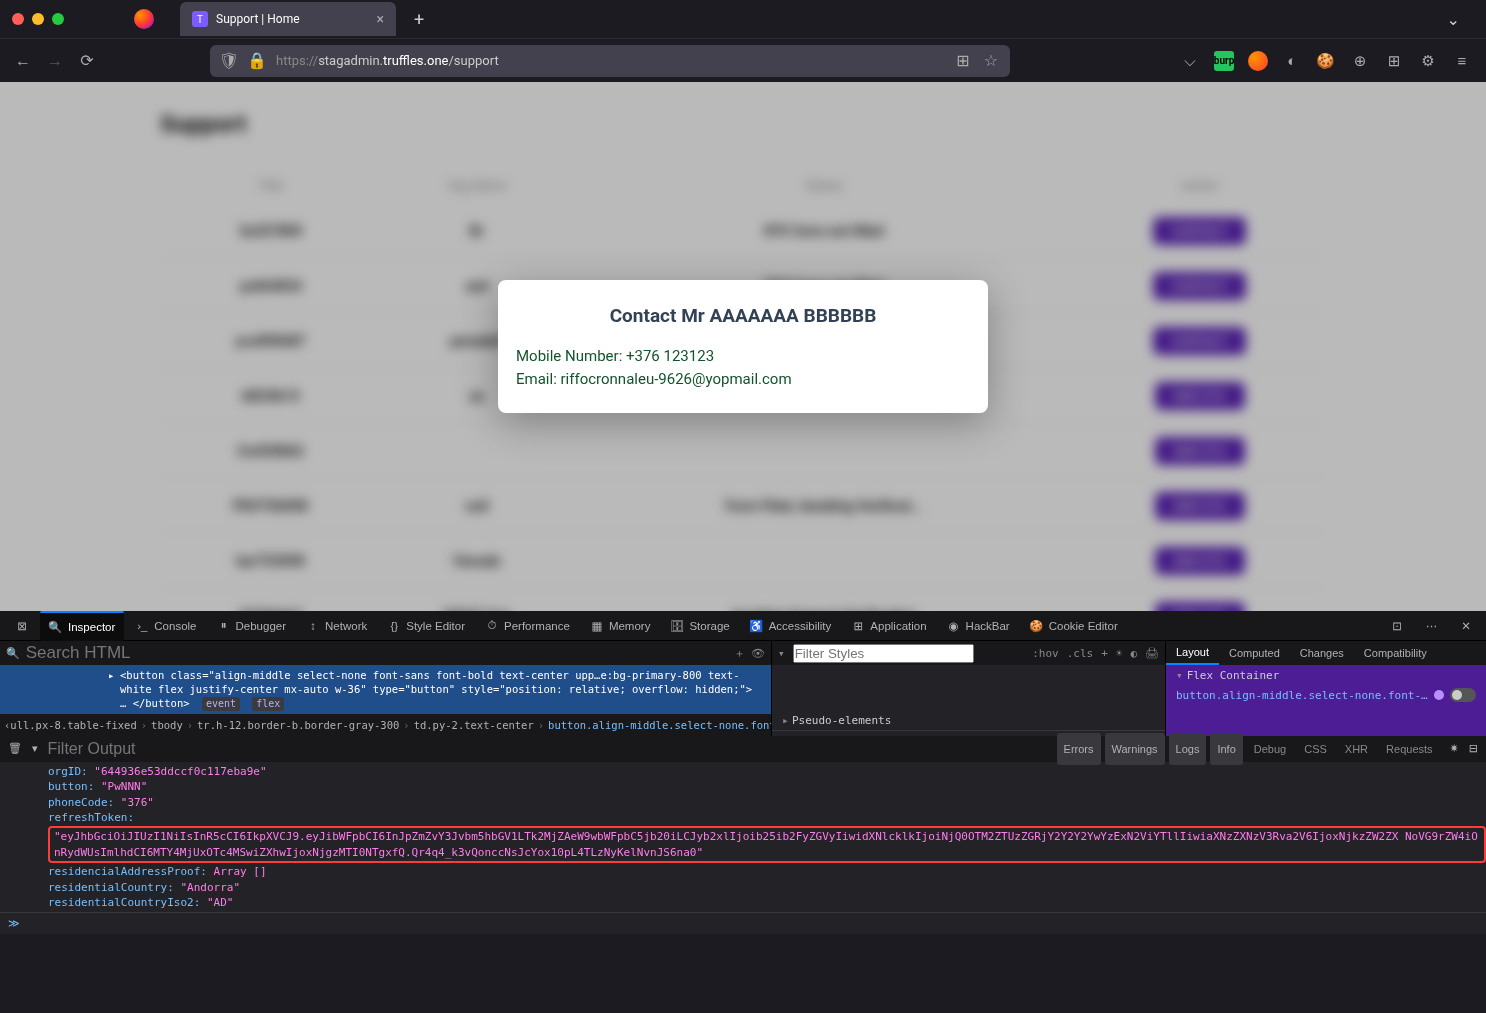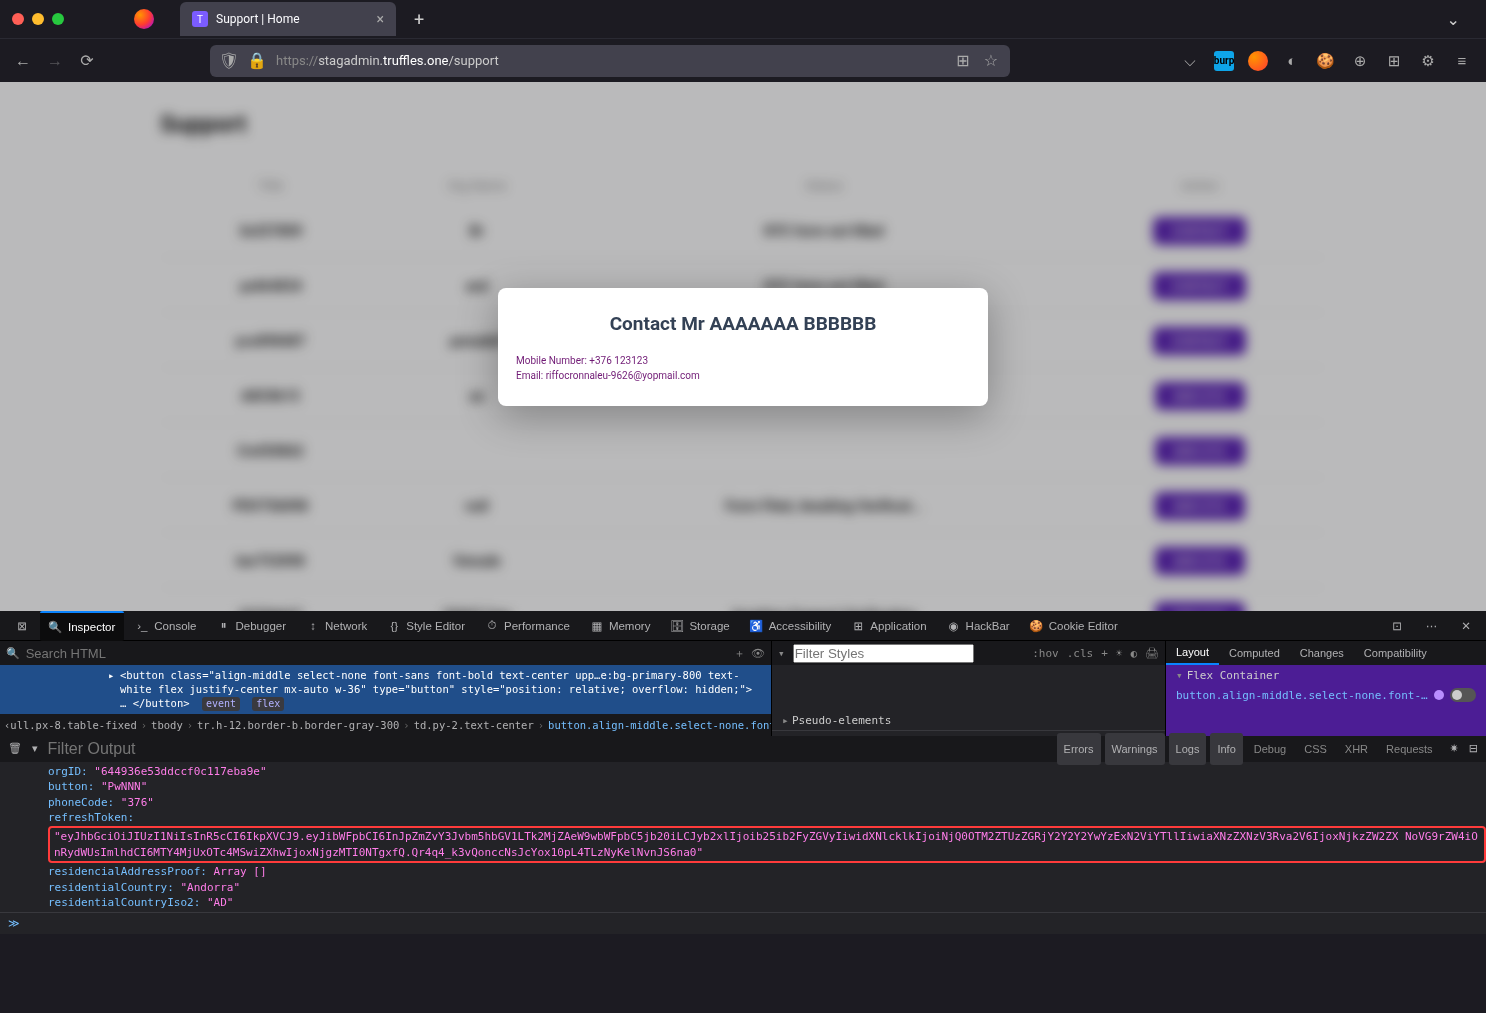--- a/index.html
+++ b/index.html
@@ -18,45 +18,45 @@
   .chevdown { margin-left: auto; margin-right: 14px; color: #ccc; }
   .addr-bar { height: 44px; background: #1c1b22; display: flex; align-items: center; padding: 0 14px; gap: 14px; border-top: 1px solid #2a2a33; }
   .nav-icon { width: 18px; height: 18px; display:flex; align-items:center; justify-content:center; color: #aaa; font-size: 16px; }
   .nav-icon.dis { opacity: .4; }
   .url-box { flex: 1; background: #42414d; height: 32px; border-radius: 6px; display: flex; align-items: center; padding: 0 10px; gap: 10px; color: #ccc; font-size: 13px; max-width: 800px; }
   .url-text { white-space: nowrap; }
   .url-insec { color: #888; }
   .url-box .spacer { flex: 1; }
   .toolbar-icons { display: flex; gap: 14px; margin-left: auto; align-items: center; }
   .ti { width: 20px; height: 20px; color: #aaa; display:flex;align-items:center;justify-content:center;font-size:15px; }
-  .ti.orange { background:#0ea5e9; border-radius:3px; color:#000; font-size:10px; font-weight:bold;}
+  .ti.orange { background:#22c55e; border-radius:3px; color:#000; font-size:10px; font-weight:bold;}
   .ti.fox { background: radial-gradient(circle at 30% 30%, #ff9500, #ff3b30); border-radius:50%;}
   
   .content-area { position: relative; background: #fff; height: 529px; overflow: hidden; }
   .blur-layer { position: absolute; inset: 0; filter: blur(6px); background: #fff; padding: 28px 160px; color: #222; }
   .page-title { font-size: 24px; font-weight: 700; margin-bottom: 28px; color:#111;}
   .tbl { width: 100%; }
   .tbl th { font-weight: 400; color: #888; font-size: 13px; padding: 10px 6px; }
   .tbl td { padding: 12px 6px; text-align: center; font-weight: 700; font-size: 14px; border-bottom: 1px solid #eee; }
   .purple-btn { background: #5b21b6; color: #fff; border: none; border-radius: 6px; padding: 8px 18px; font-size: 11px; font-weight: 700; letter-spacing: .5px; }
   .overlay { position: absolute; inset: 0; background: rgba(0,0,0,.14); display: flex; align-items: center; justify-content: center; }
   .modal { background: #fff; border-radius: 8px; width: 490px; padding: 24px 18px 22px; box-shadow: 0 10px 40px rgba(0,0,0,.3); }
   .modal h3 { text-align: center; font-size: 19px; font-weight: 700; color: #334155; margin-bottom: 18px; }
-  .modal p { color: #701a75; font-size: 10px; line-height: 1.55; }
+  .modal p { color: #14532d; font-size: 15px; line-height: 1.55; }
   
   .devtools { height: 311px; background: #232327; display:flex; flex-direction:column; font-family: Menlo, Consolas, monospace; font-size: 11px; }
   .dt-tabs { height: 30px; background: #18181b; display:flex; align-items:center; gap: 2px; padding: 0 6px; border-bottom: 1px solid #000; }
   .dt-tab { display:flex; align-items:center; gap:5px; padding: 0 9px; height: 28px; color: #b1b1b3; font-family: -apple-system, sans-serif; font-size: 11.5px; cursor:pointer; border-radius:2px;}
   .dt-tab.active { background: #0c0c0d; color: #fff; border-top: 2px solid #0a84ff; height:30px;}
   .dt-tab .ico { width:14px; height:14px; display:flex;align-items:center;justify-content:center;}
   .dt-right { margin-left: auto; display:flex; gap:6px;}
   .dt-mid { display:flex; height: 102px; }
   .dt-html { flex: 1; min-width:0; background: #232327; display:flex; flex-direction:column; border-right:1px solid #000;}
   .dt-search { height: 24px; background: #18181b; display:flex; align-items:center; padding: 0 6px; gap:6px; color:#888;}
-  .dt-search input { background:transparent; border:none; color:#ccc; flex:1; font-size:13px; outline:none;}
+  .dt-search input { background:transparent; border:none; color:#ccc; flex:1; font-size:17px; outline:none;}
   .dt-html-line { background: #204e8a; color: #fff; padding: 3px 8px 3px 120px; line-height: 1.35; font-size:10.5px; position:relative;}
   .dt-html-line .tri { position:absolute; left:108px; top:3px; color:#fff;}
   .tag-badge { display:inline-block; background:#3a3a3f; color:#b1b1ff; border-radius:3px; padding:0 4px; margin-left:6px; font-size:10px;}
   .breadcrumb { height: 22px; background:#18181b; display:flex; align-items:center; color:#b1b1b3; font-size:10.5px; padding: 0 4px; overflow:hidden; white-space:nowrap;}
   .breadcrumb .sel { color:#75bfff;}
   .breadcrumb .chev { margin: 0 4px; color:#666;}
   .dt-styles { width: 394px; background:#232327; border-right:1px solid #000; display:flex;flex-direction:column;}
   .dt-styles-top { height:24px; background:#18181b; display:flex; align-items:center; padding:0 6px; gap:8px; color:#888;}
   .dt-styles-top .spacer { flex:1;}
   .dt-styles-body { padding: 2px 0; color:#ccc;margin-top:44px;}

